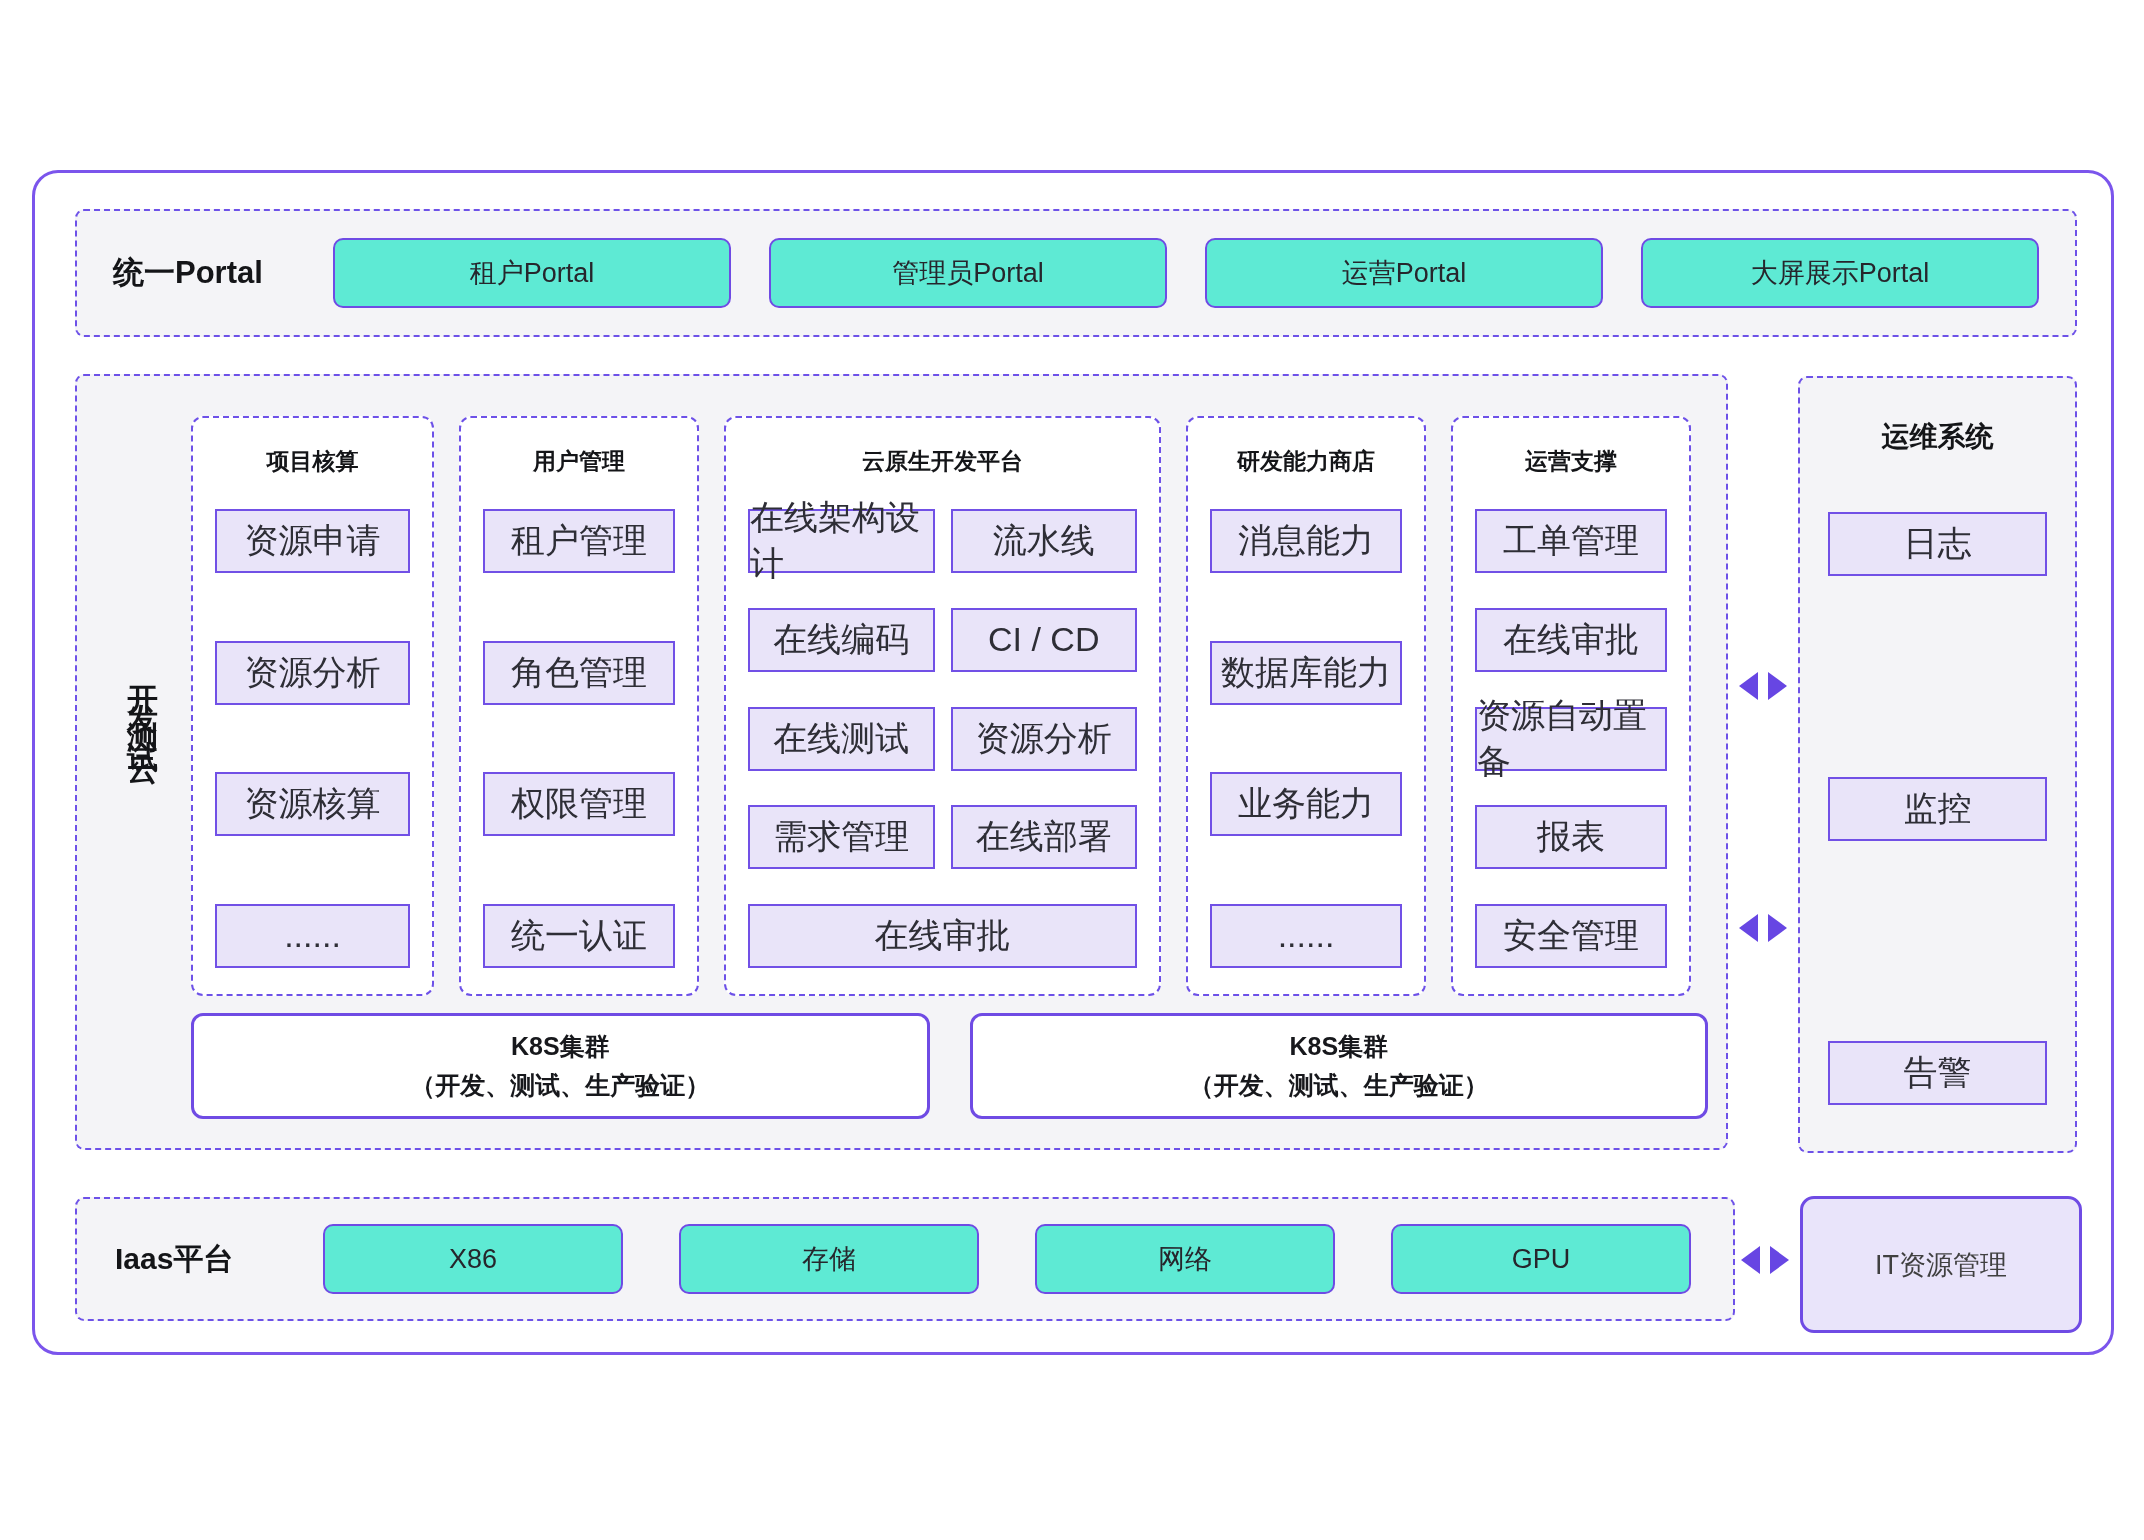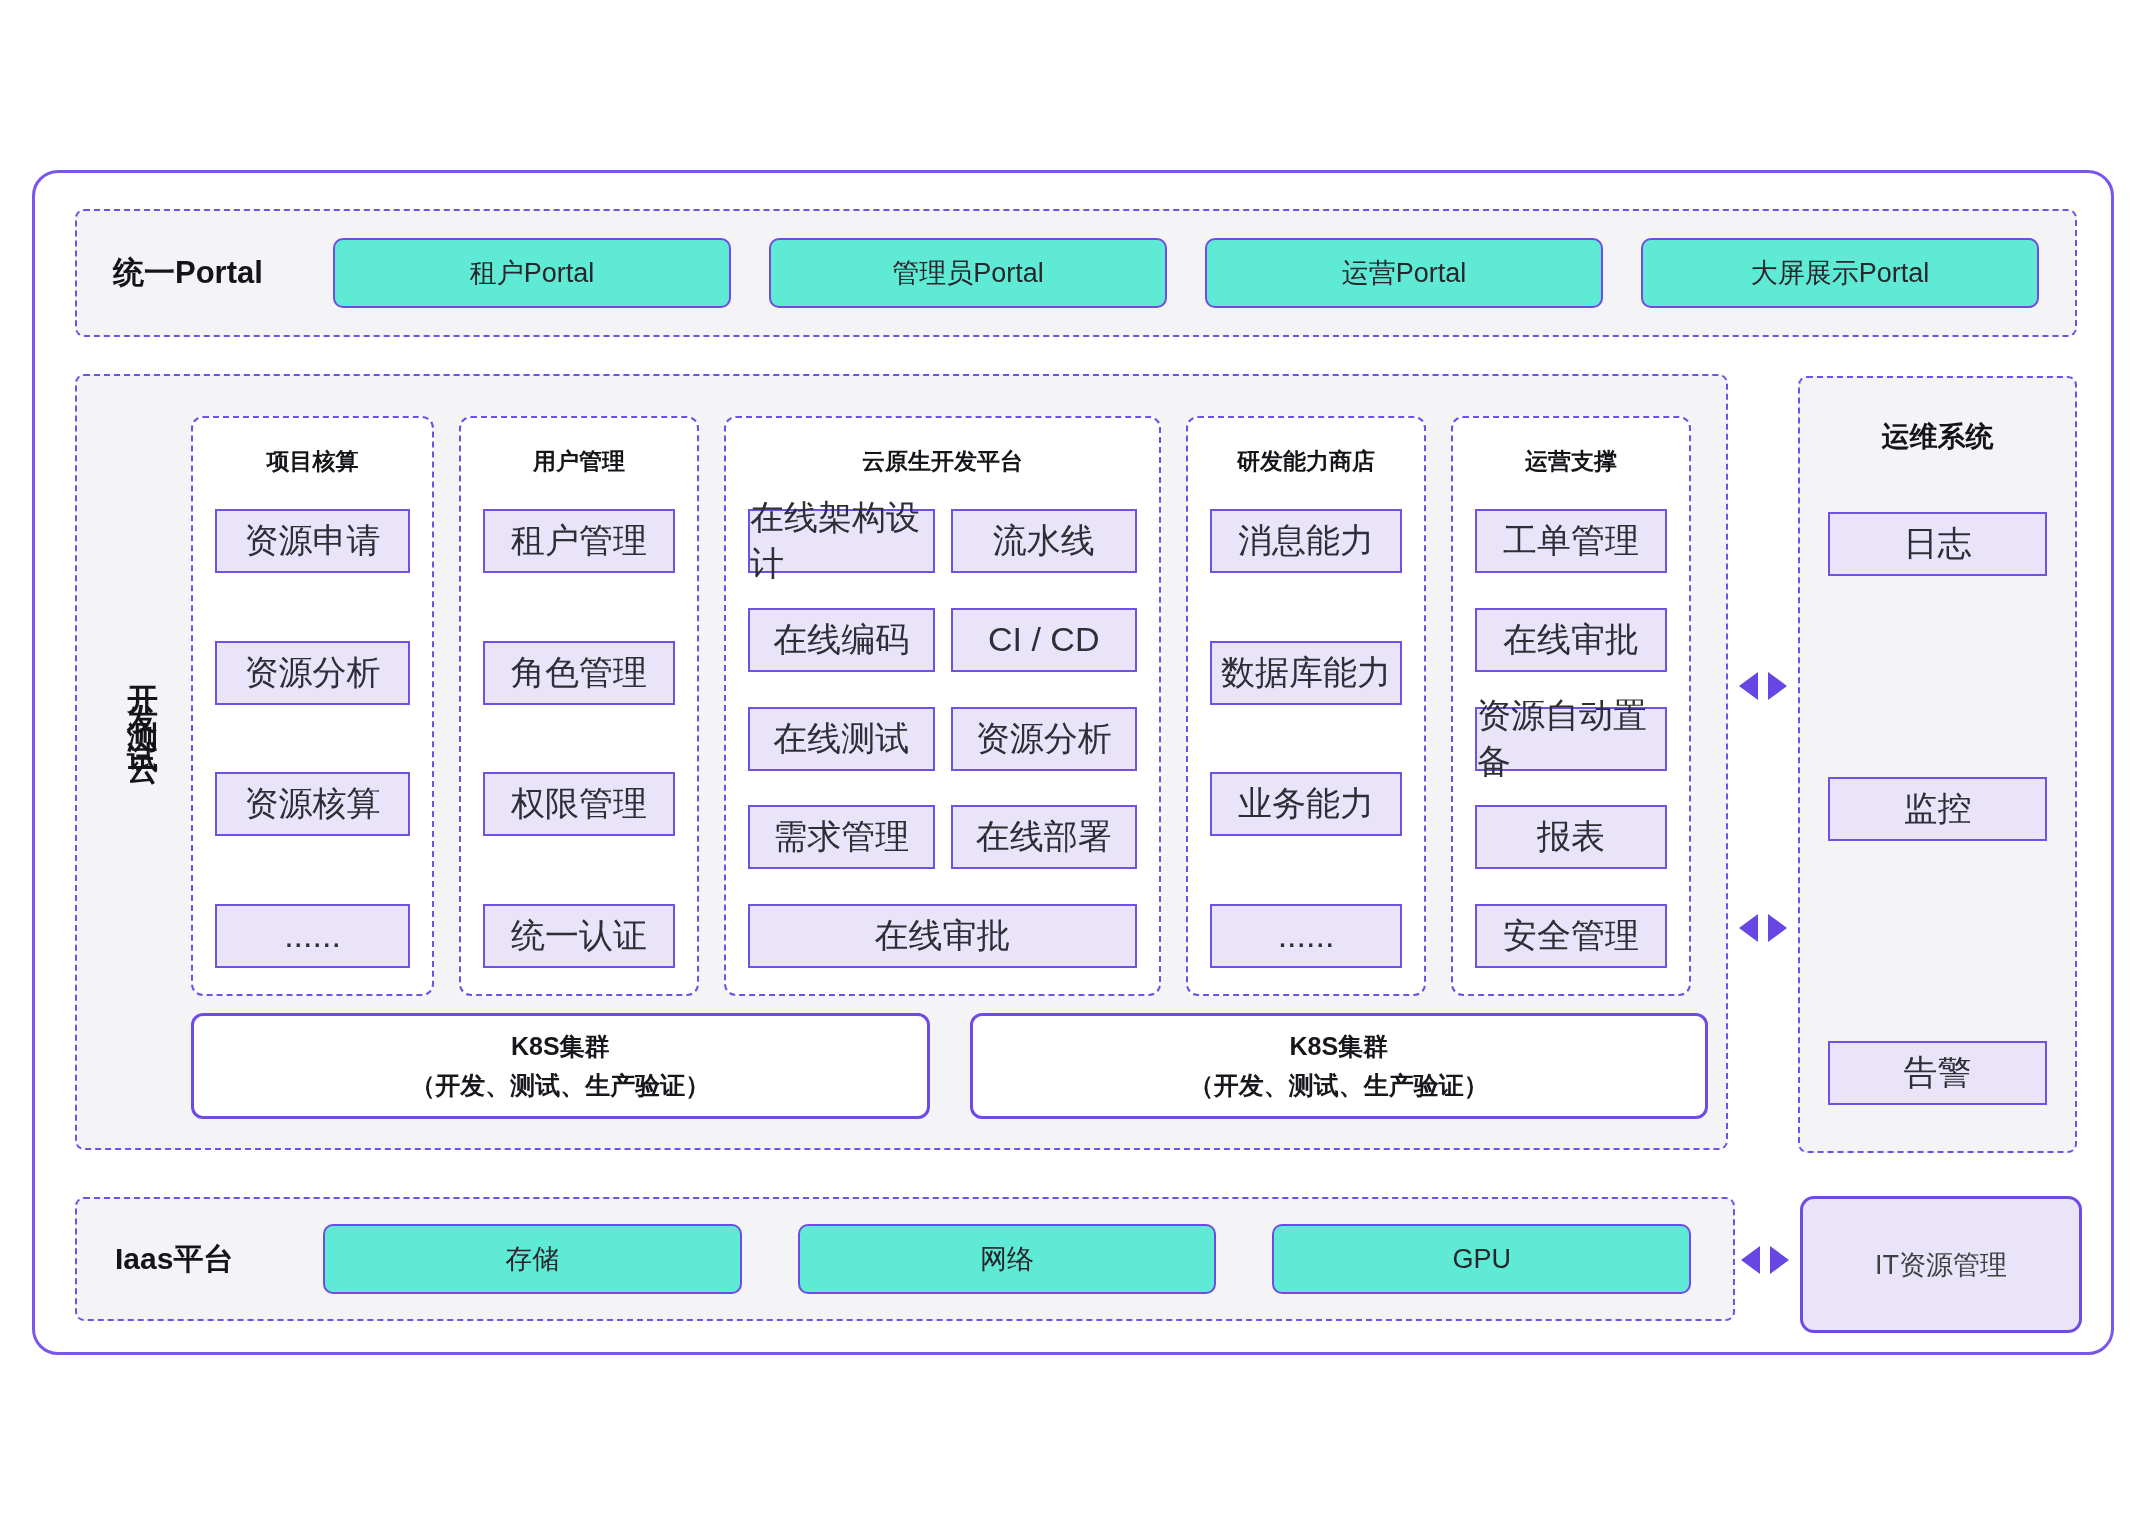--- a/index.html
+++ b/index.html
@@ -167,20 +167,21 @@
       <div class="ops-title">运维系统</div>
       <div class="ops-items">
         <div class="btn">日志</div>
         <div class="btn">监控</div>
         <div class="btn">告警</div>
       </div>
     </div>
 
     <div class="dashed-panel iaas">
       <div class="iaas-label">Iaas平台</div>
+      <div class="pill">X86</div>
       <div class="pill">存储</div>
       <div class="pill">网络</div>
       <div class="pill">GPU</div>
     </div>
 
     <div class="itres">IT资源管理</div>
 
     <div class="arrows ar1">
       <div class="tri-l"></div>
       <div class="tri-r"></div>

